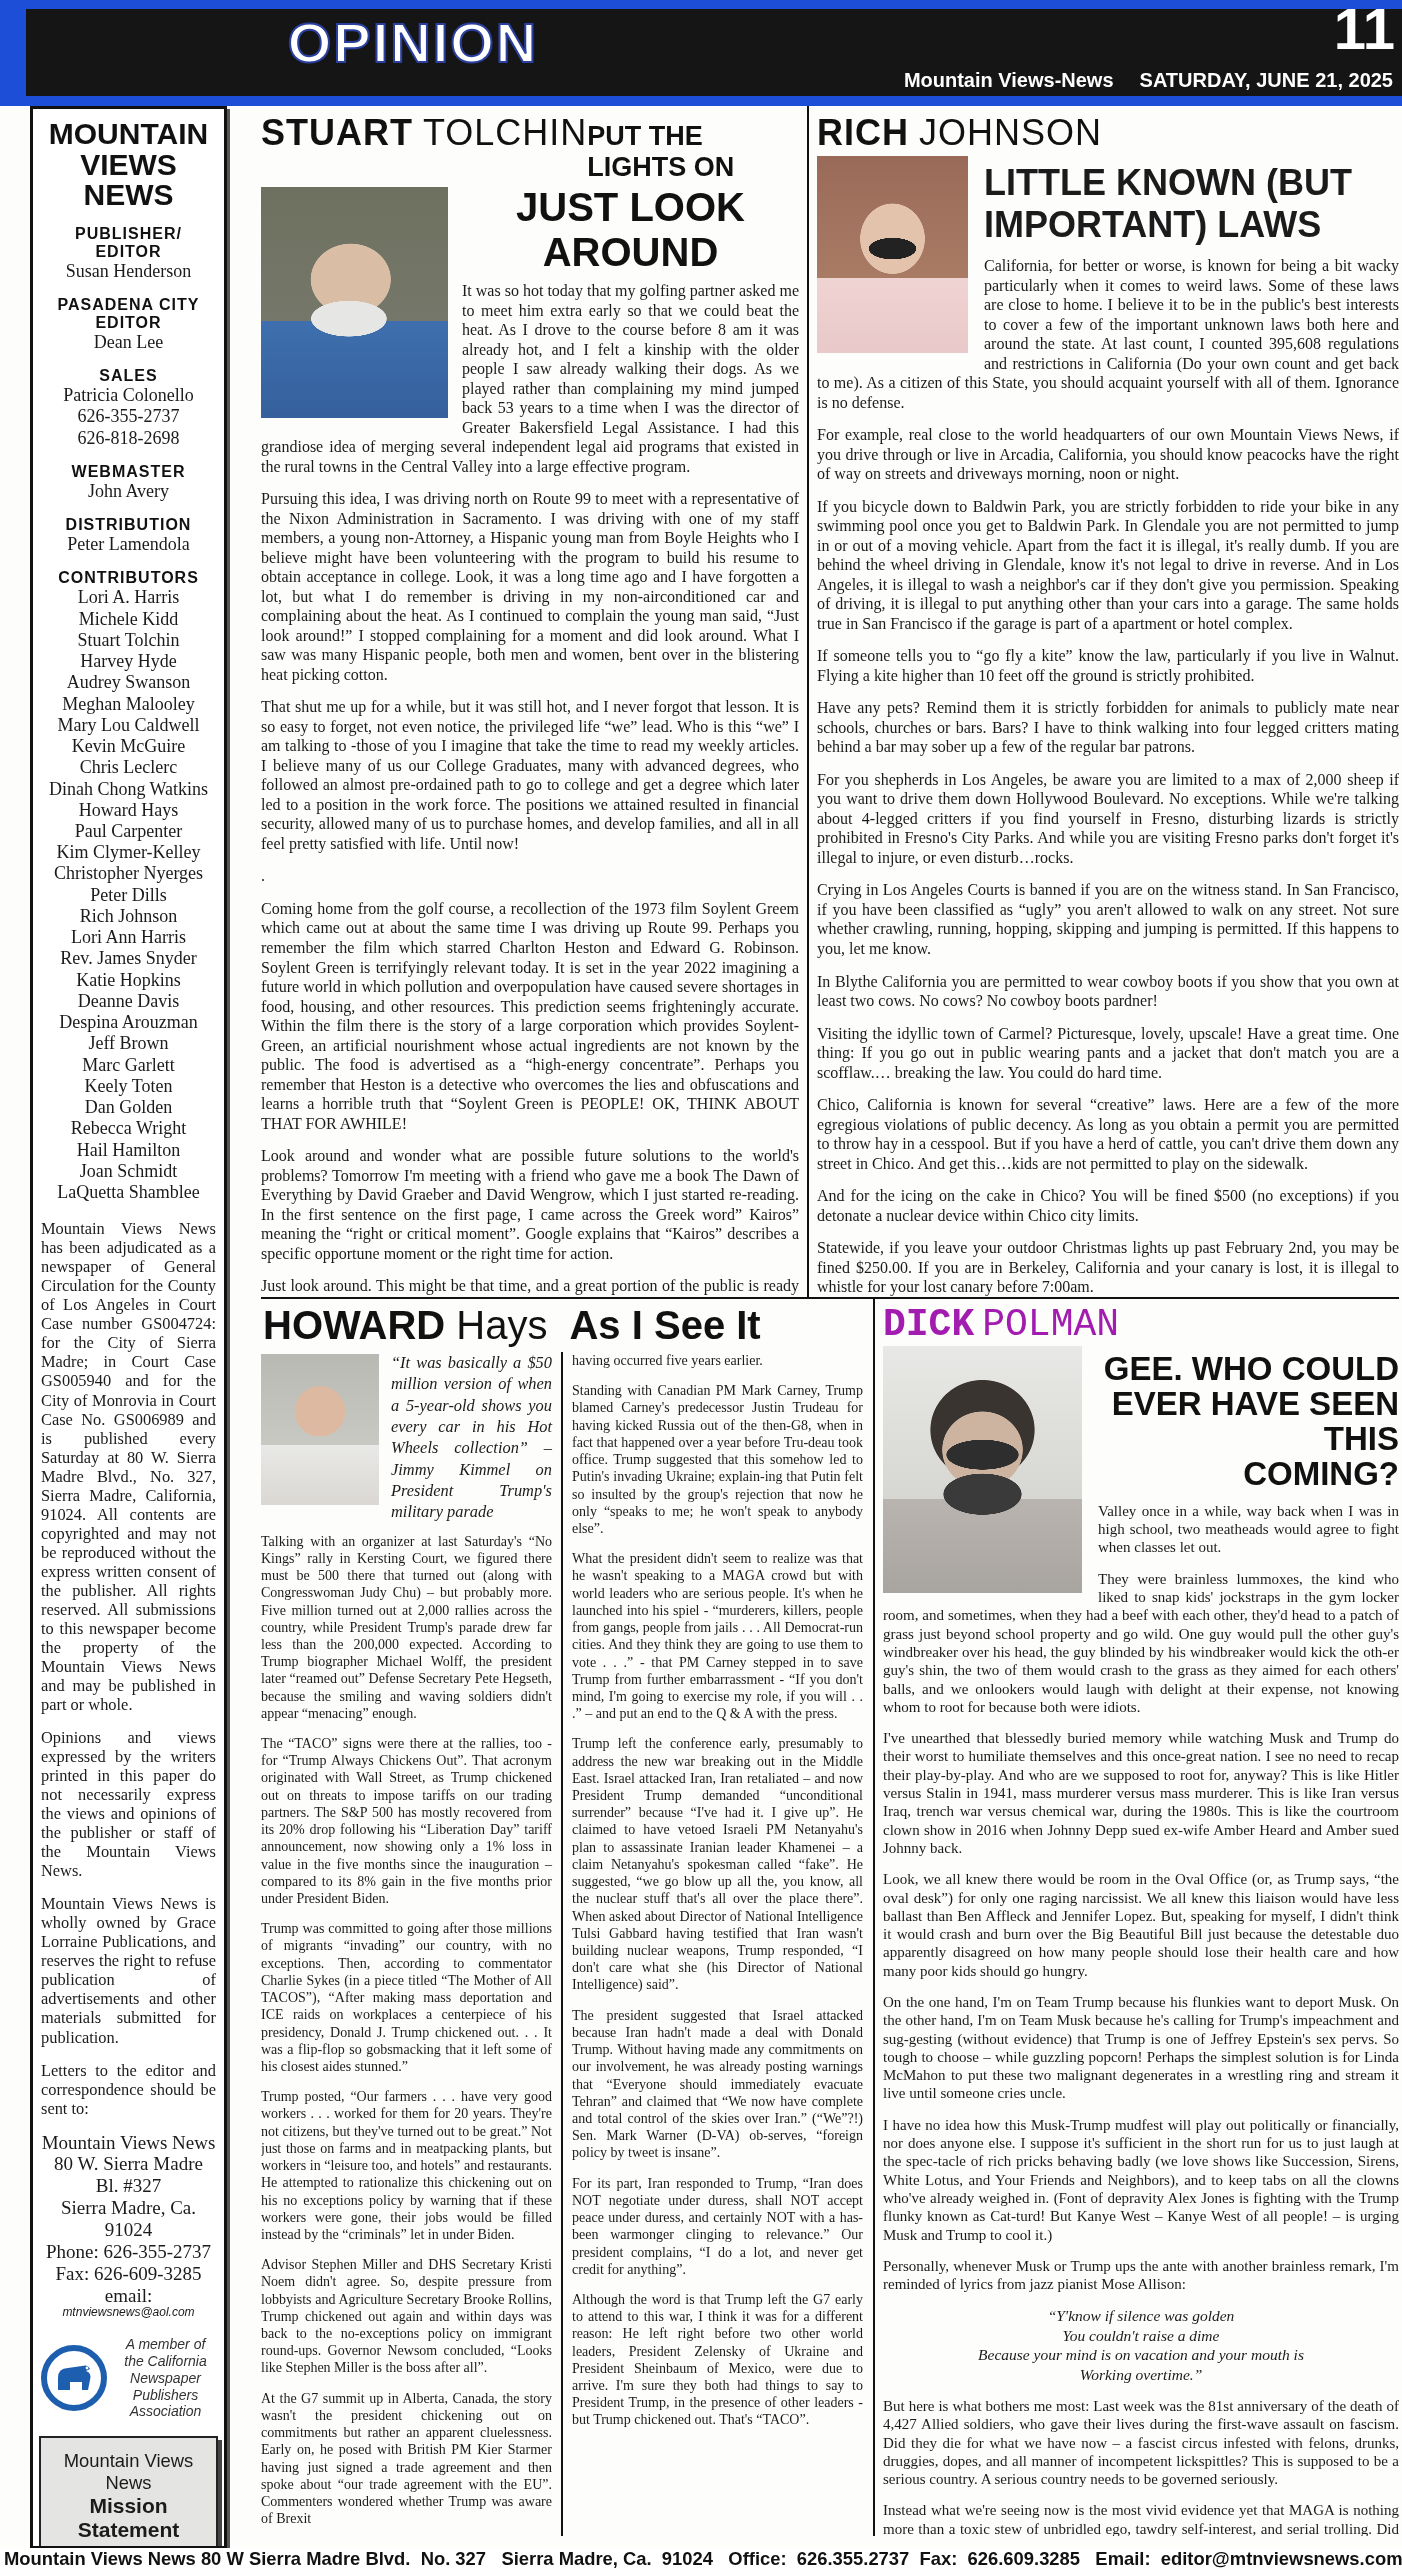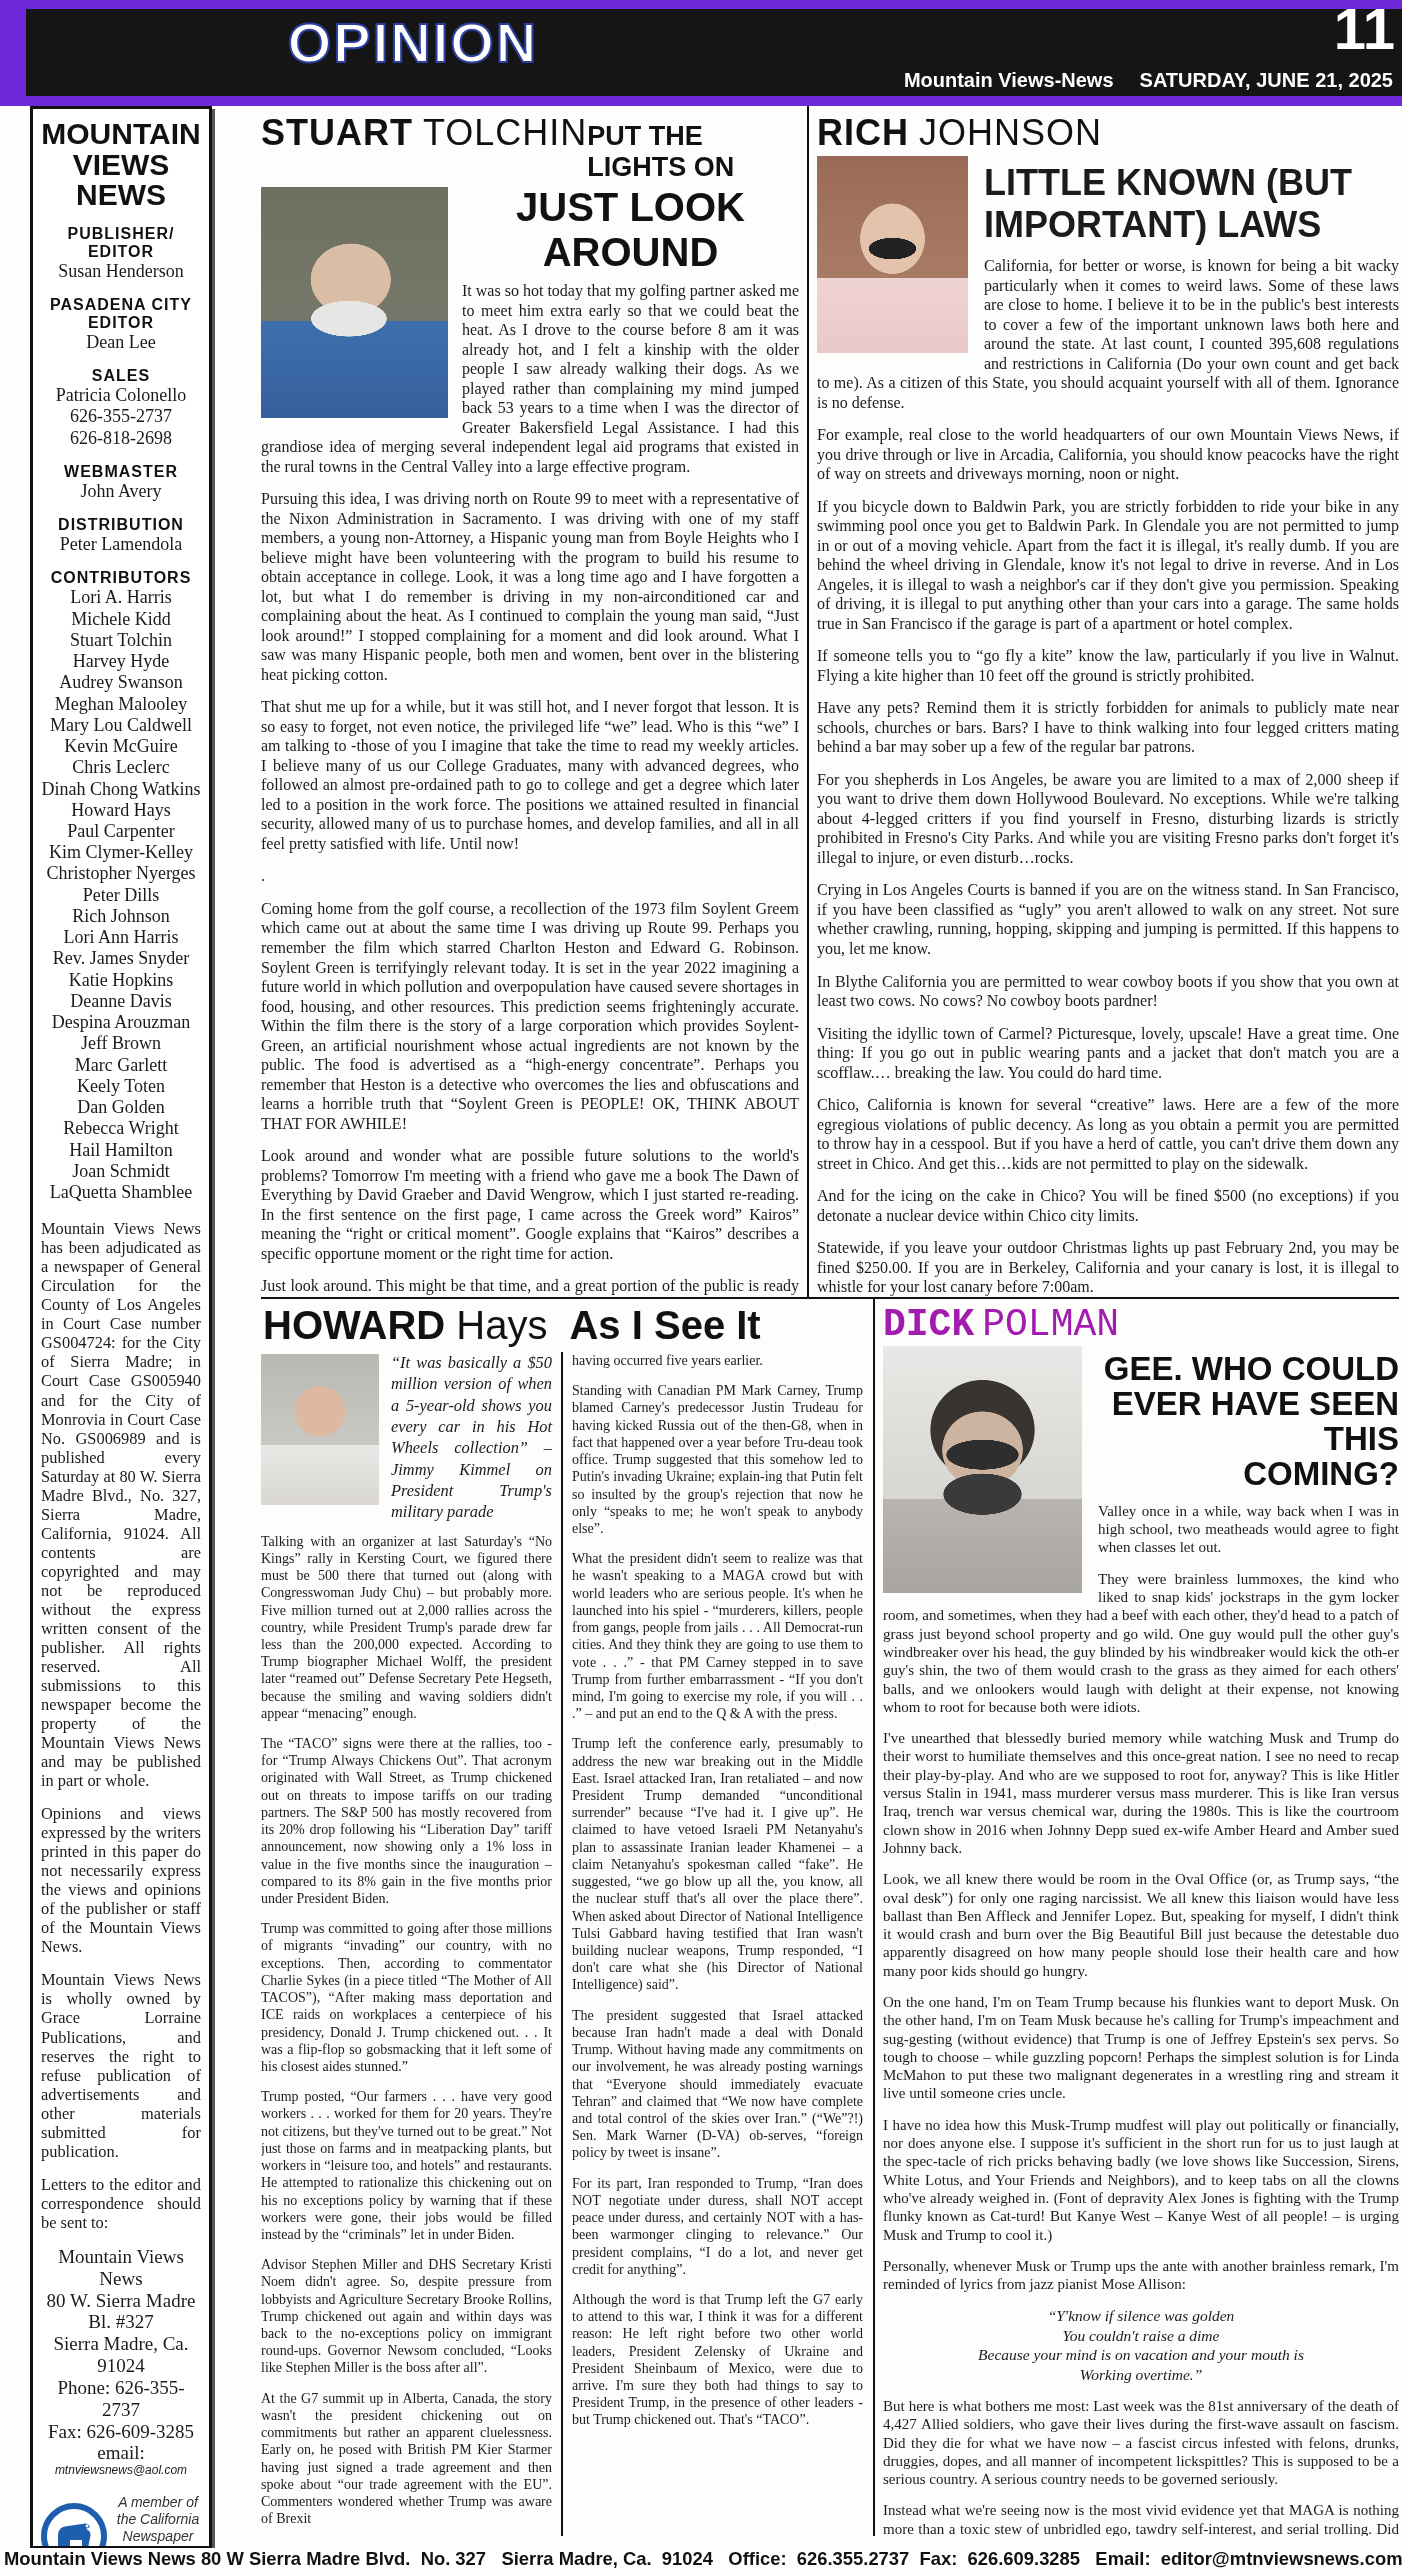--- a/index.html
+++ b/index.html
@@ -1,30 +1,30 @@
 <!DOCTYPE html>
 <html><head>
 <meta charset="utf-8">
 <style>
   html,body{margin:0;padding:0;background:#ffffff;}
   .page{position:relative;width:1403px;height:2576px;background:#fdfdfc;overflow:hidden;
         font-family:"Liberation Serif",serif;color:#1b1b1b;}
   
-  .banner{position:absolute;left:0;top:0;width:1403px;height:106px;background:#6d28d9;}
+  .banner{position:absolute;left:0;top:0;width:1403px;height:106px;background:#1d4ed8;}
   .banner-black{position:absolute;left:26px;top:9px;right:0;bottom:10px;background:#151515;}
   .opinion-title{position:absolute;left:209px;top:10px;width:408px;text-align:center;
         font-family:"Liberation Sans",sans-serif;font-weight:700;font-size:56px;letter-spacing:2px;
         color:#ffffff;-webkit-text-stroke:2px #2b3f9d;text-shadow:0 0 2px #2b3f9d;}
   .page-number{position:absolute;right:8px;top:0px;font-family:"Liberation Sans",sans-serif;
         font-weight:700;font-size:58px;color:#ffffff;line-height:1;}
   .banner-date{position:absolute;right:10px;bottom:14px;font-family:"Liberation Sans",sans-serif;
         font-weight:700;font-size:20px;color:#ffffff;}
   .banner-date span{margin-left:26px;}
   
-  .sidebar{position:absolute;left:30px;top:106px;width:182px;height:2443px;background:#ffffff;
+  .sidebar{position:absolute;left:30px;top:106px;width:197px;height:2443px;background:#ffffff;
         border:3px solid #111;box-shadow:3px 3px 0 #555;padding:10px 8px 0 8px;box-sizing:border-box;
         text-align:center;overflow:hidden;}
   .mvn-title{font-family:"Liberation Sans",sans-serif;font-weight:700;font-size:30px;line-height:1.02;
         letter-spacing:0px;color:#111;}
   .staff-group{margin-top:14px;}
   .staff-title{font-family:"Liberation Sans",sans-serif;font-weight:700;font-size:16px;letter-spacing:1px;color:#111;}
   .staff-name{font-size:18px;line-height:1.18;}
   .side-legal{margin-top:16px;text-align:justify;font-size:16.4px;line-height:1.16;}
   .side-legal p{margin:0 0 14px 0;}
   .address-block{margin-top:2px;font-size:19px;line-height:1.15;}

